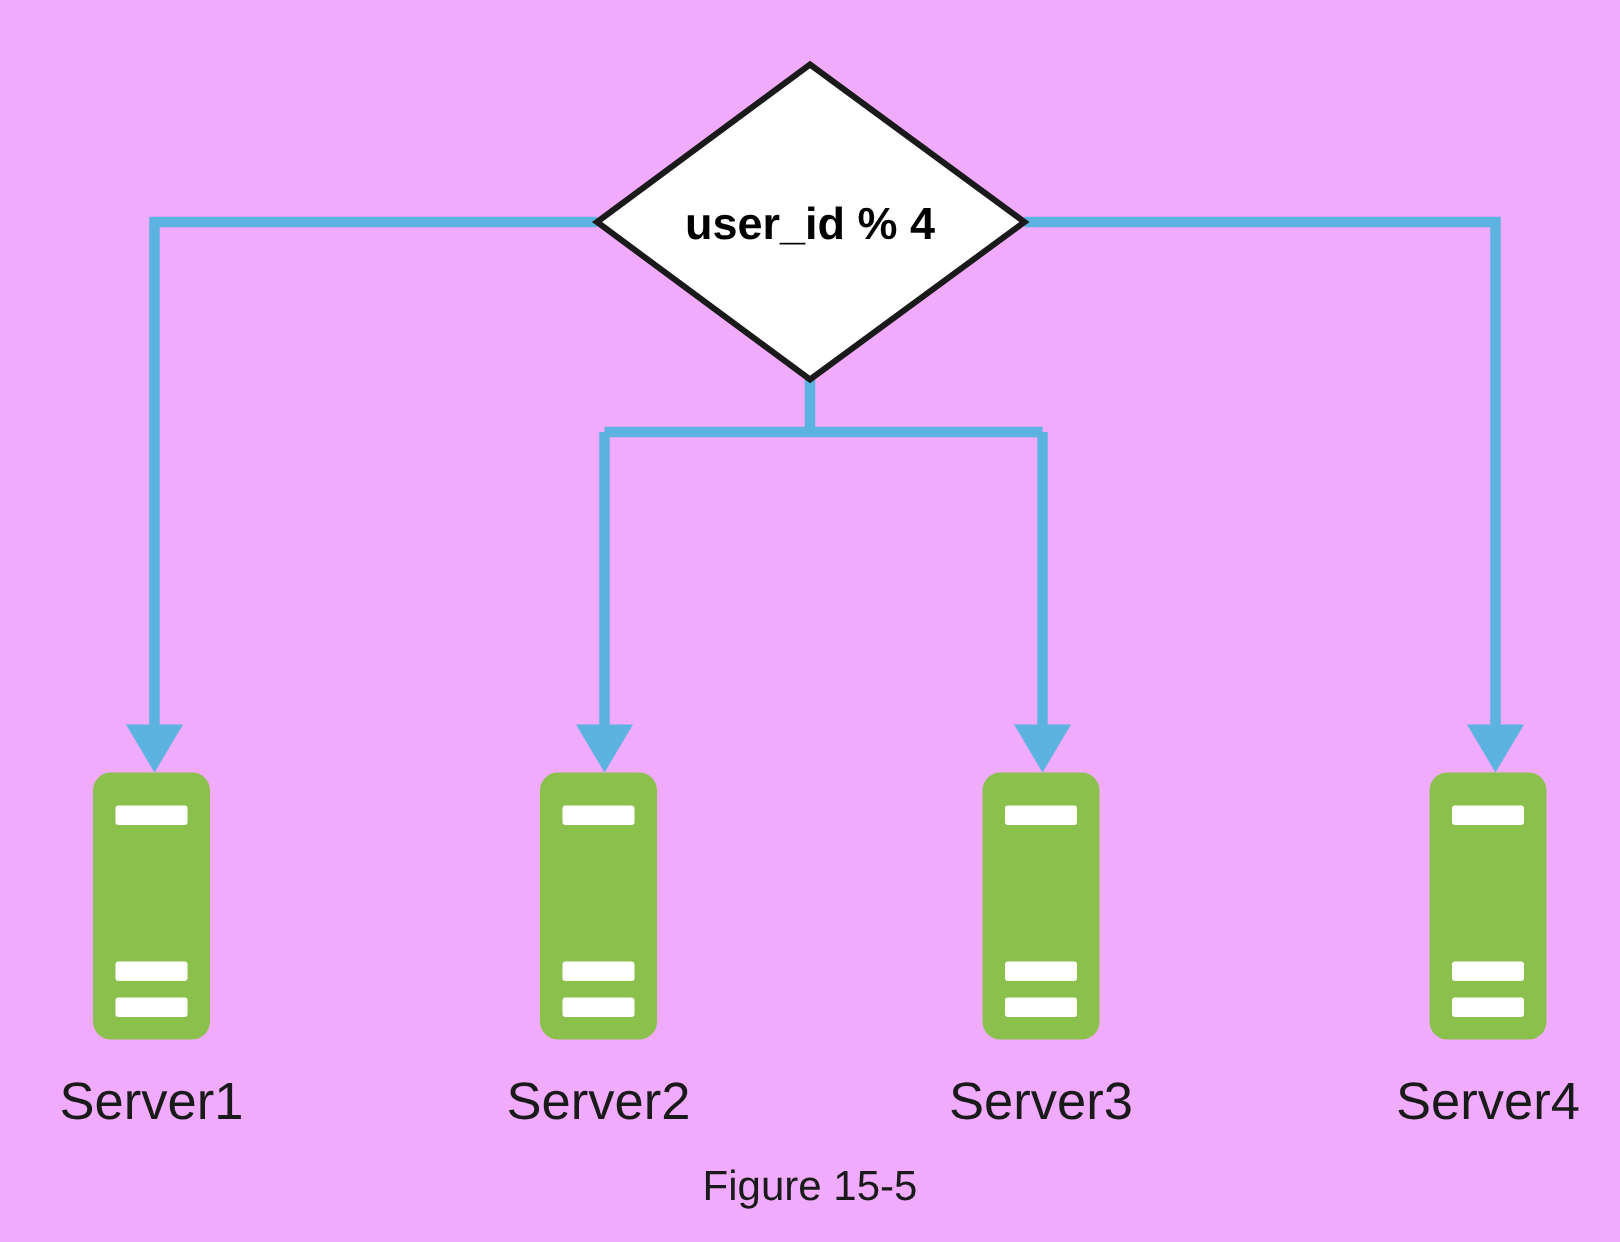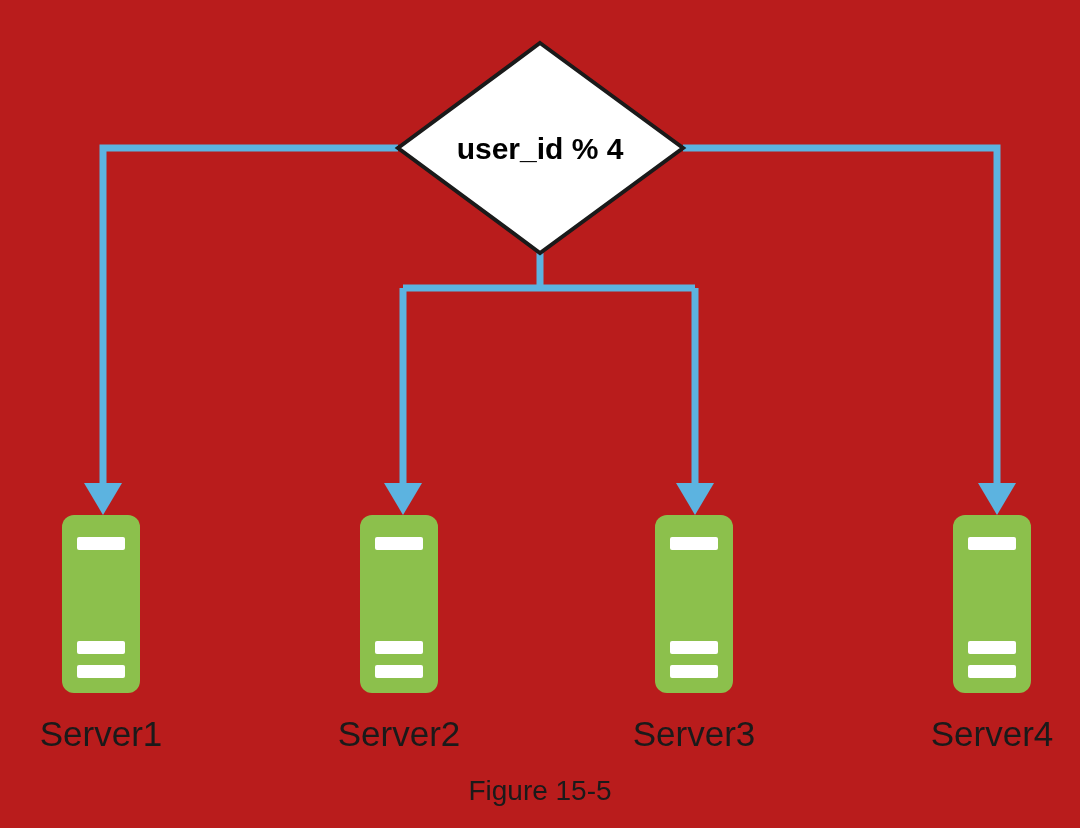--- a/index.html
+++ b/index.html
@@ -7,21 +7,21 @@
     padding: 0;
     background: #ffffff;
   }
   body {
     font-family: "Liberation Sans", sans-serif;
   }
   #canvas {
     position: relative;
     width: 1080px;
     height: 828px;
-    background: #b91c1c;
+    background: #f0abfc;
     overflow: hidden;
   }
   #diagram-svg {
     position: absolute;
     left: 0;
     top: 0;
     width: 1080px;
     height: 828px;
     display: block;
   }

